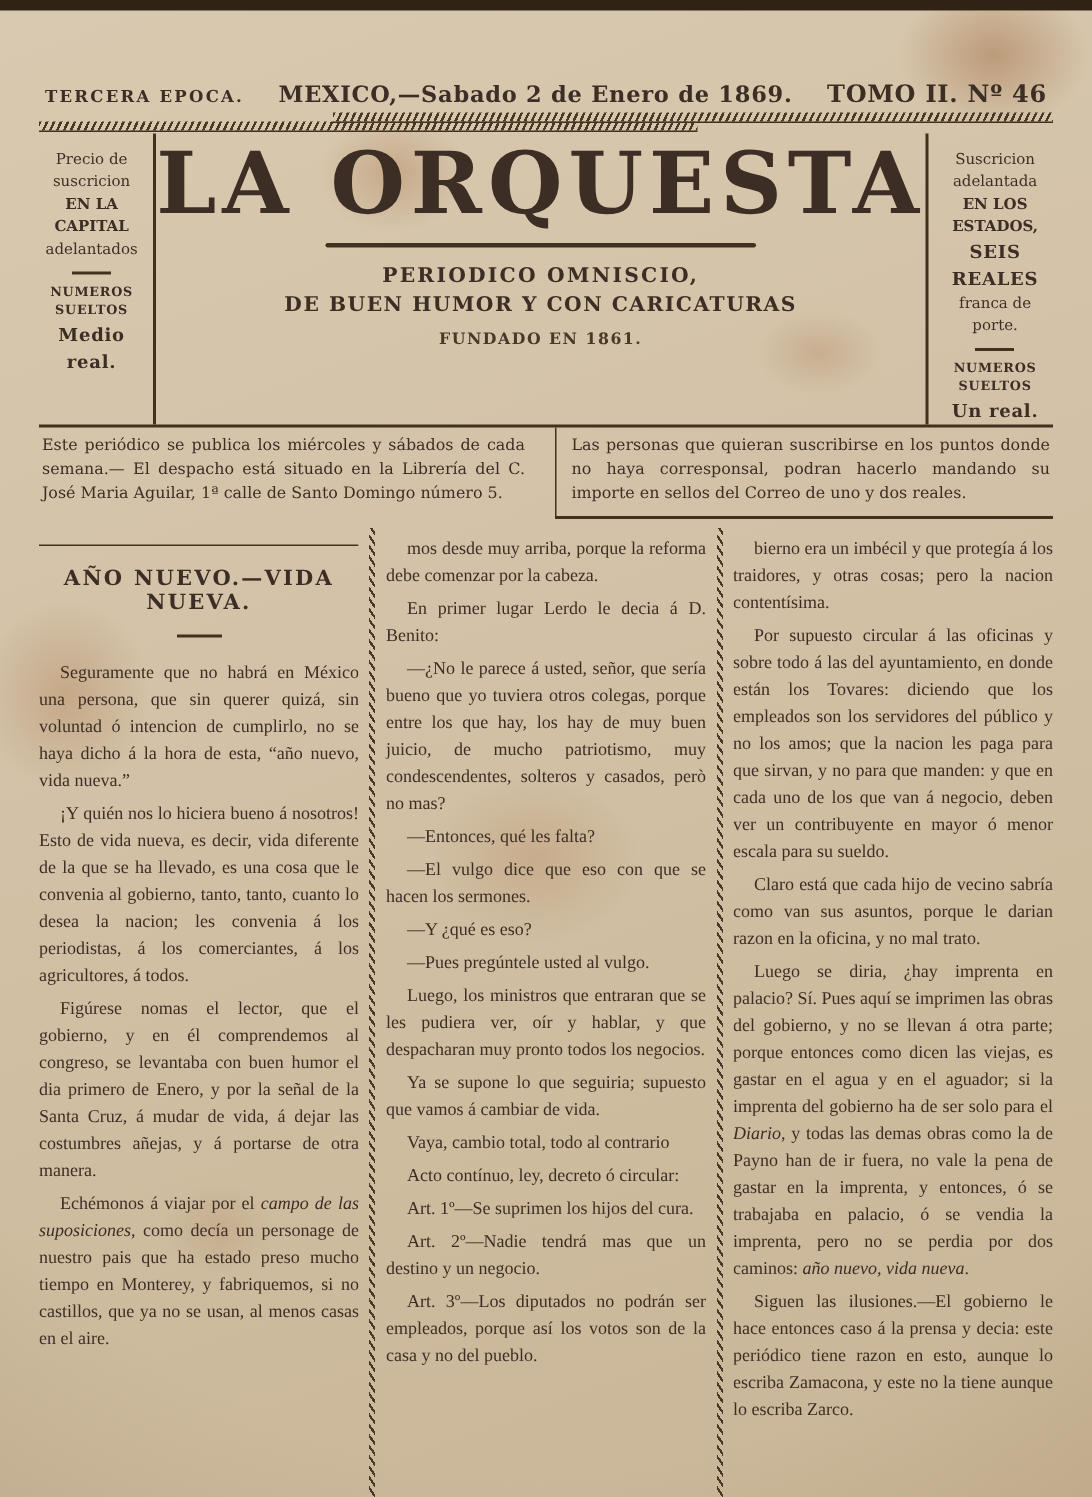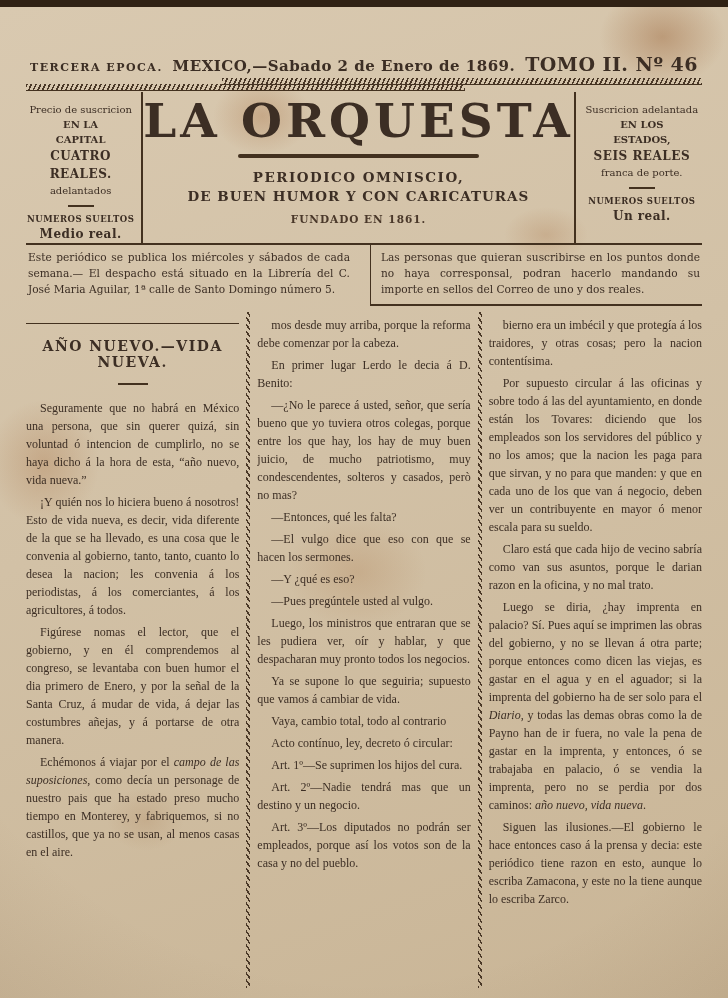--- a/index.html
+++ b/index.html
@@ -20,36 +20,36 @@
       radial-gradient(130% 110% at 50% 38%, rgba(0,0,0,0) 55%, rgba(96,62,30,.30) 100%),
       linear-gradient(160deg,#d9c9b0 0%, #d2c1a6 45%, #c9b596 100%);
     color:#3c2e24;
     box-sizing:border-box;
     padding:46px 26px 8px 26px;
   }
   
   .topline{display:flex;align-items:baseline;justify-content:space-between;padding:0 4px;}
   .epoch{font-size:11px;font-weight:bold;letter-spacing:1.5px;}
   .dateline{font-size:15px;font-weight:bold;letter-spacing:.5px;}
-  .issue{font-size:19px;font-weight:bold;letter-spacing:.5px;}
+  .issue{font-size:16px;font-weight:bold;letter-spacing:.5px;}
   .hatchband{position:relative;height:14px;margin-top:3px;}
   .hatch{
     position:absolute;height:6px;
     background-image:repeating-linear-gradient(115deg,#4a3827 0 1.6px, transparent 1.6px 4.2px);
     border-bottom:1.6px solid #43311f;
   }
   .hatch.h1{top:0;left:29%;right:0;}
   .hatch.h2{top:6px;left:0;width:65%;}
   
   .masthead{display:flex;border-bottom:2px solid #43311f;min-height:142px;}
   .mh-box{width:146px;box-sizing:border-box;text-align:center;padding-top:10px;font-size:10px;line-height:1.5;}
   .mh-box.left{border-right:2px solid #43311f;padding-right:6px;}
   .mh-box.right{border-left:2px solid #43311f;width:160px;padding-left:6px;}
   .mh-center{flex:1;text-align:center;padding-top:4px;}
-  .bigtitle{font-size:47px;font-weight:bold;letter-spacing:4px;line-height:1.05;white-space:nowrap;}
+  .bigtitle{font-size:57px;font-weight:bold;letter-spacing:4px;line-height:1.05;white-space:nowrap;}
   .fatrule{height:3.5px;background:#43311f;width:56%;margin:9px auto 11px auto;border-radius:2px;}
   .subtitle1{font-size:13.5px;font-weight:bold;letter-spacing:1.5px;}
   .subtitle2{font-size:13.5px;font-weight:bold;letter-spacing:1px;margin-top:3px;}
   .founded{font-size:10.5px;font-weight:bold;letter-spacing:1px;margin-top:9px;color:#4a382a;}
   .bx-b{font-weight:bold;}
   .bx-big{font-size:12px;font-weight:bold;letter-spacing:.5px;}
   .bx-tiny{font-size:8.5px;font-weight:bold;letter-spacing:.5px;margin-top:6px;}
   .bx-rule{width:26px;height:1.5px;background:#43311f;margin:7px auto 1px auto;}
   
   .notices{display:flex;font-size:10.6px;line-height:1.5;gap:12px;}
@@ -82,21 +82,20 @@
   <div class="hatchband">
     <div class="hatch h1"></div>
     <div class="hatch h2"></div>
   </div>
 
   <div class="masthead">
     <div class="mh-box left">
       <div>Precio de suscricion</div>
       <div class="bx-b">EN LA</div>
       <div class="bx-b">CAPITAL</div>
-      <div class="bx-big">CUATRO REALES.</div>
       <div>adelantados</div>
       <div class="bx-rule"></div>
       <div class="bx-tiny">NUMEROS SUELTOS</div>
       <div class="bx-big">Medio real.</div>
     </div>
 
     <div class="mh-center">
       <div class="bigtitle">LA ORQUESTA</div>
       <div class="fatrule"></div>
       <div class="subtitle1">PERIODICO OMNISCIO,</div>

